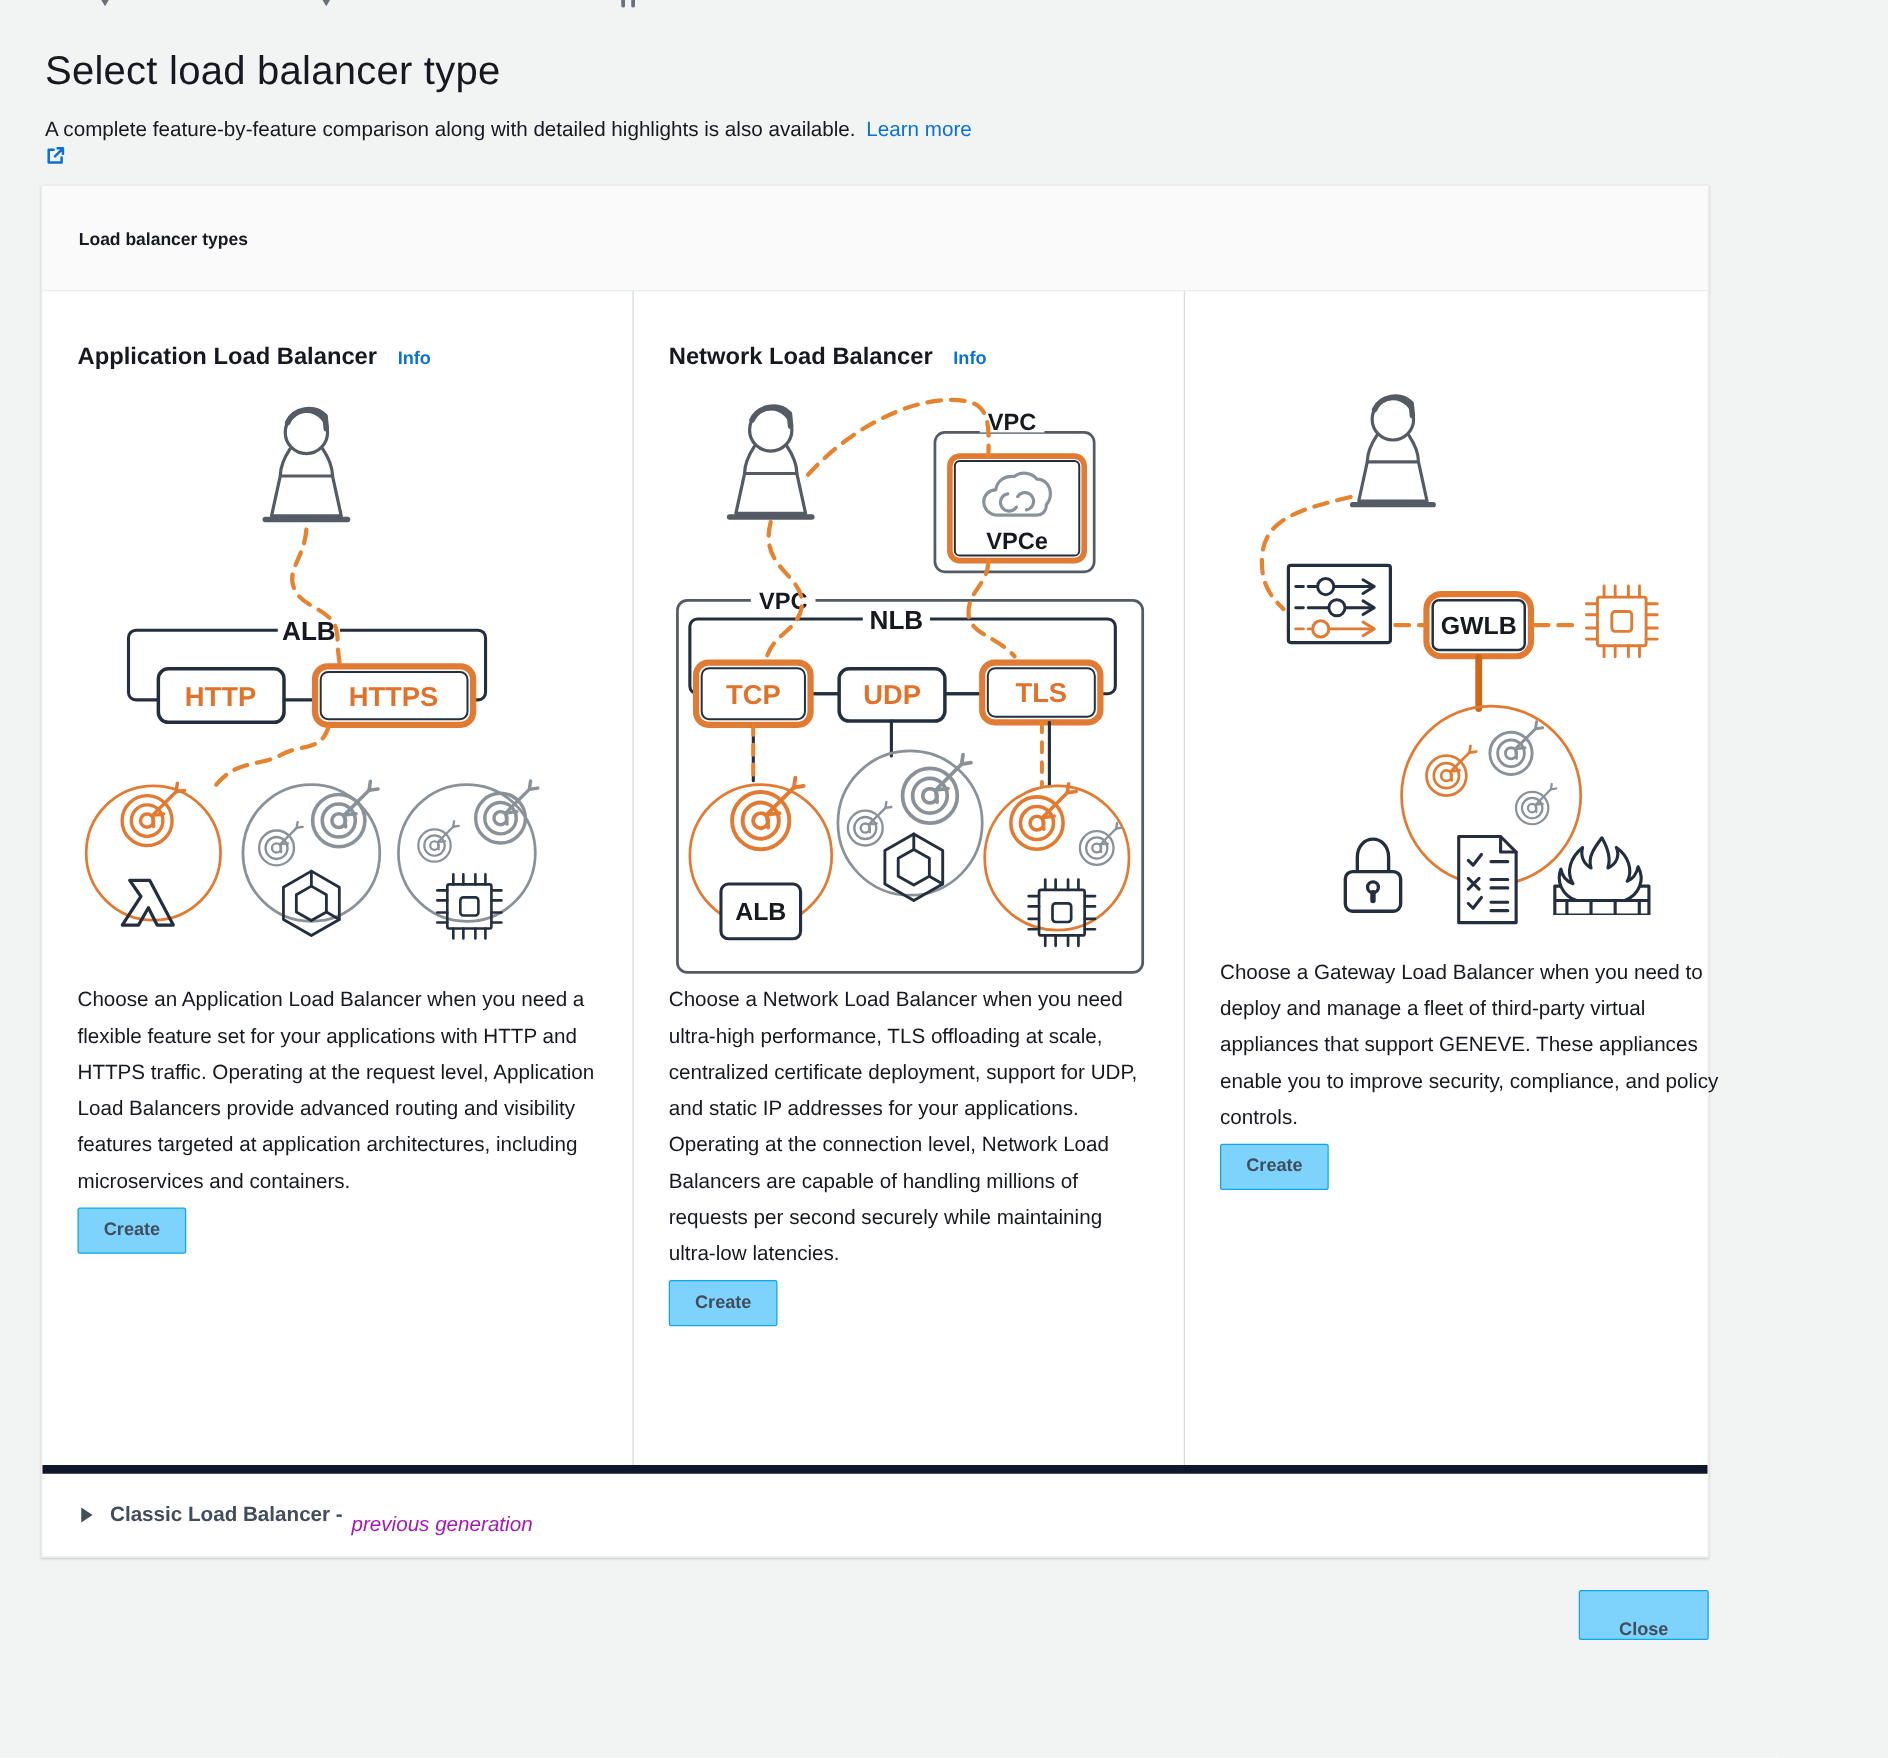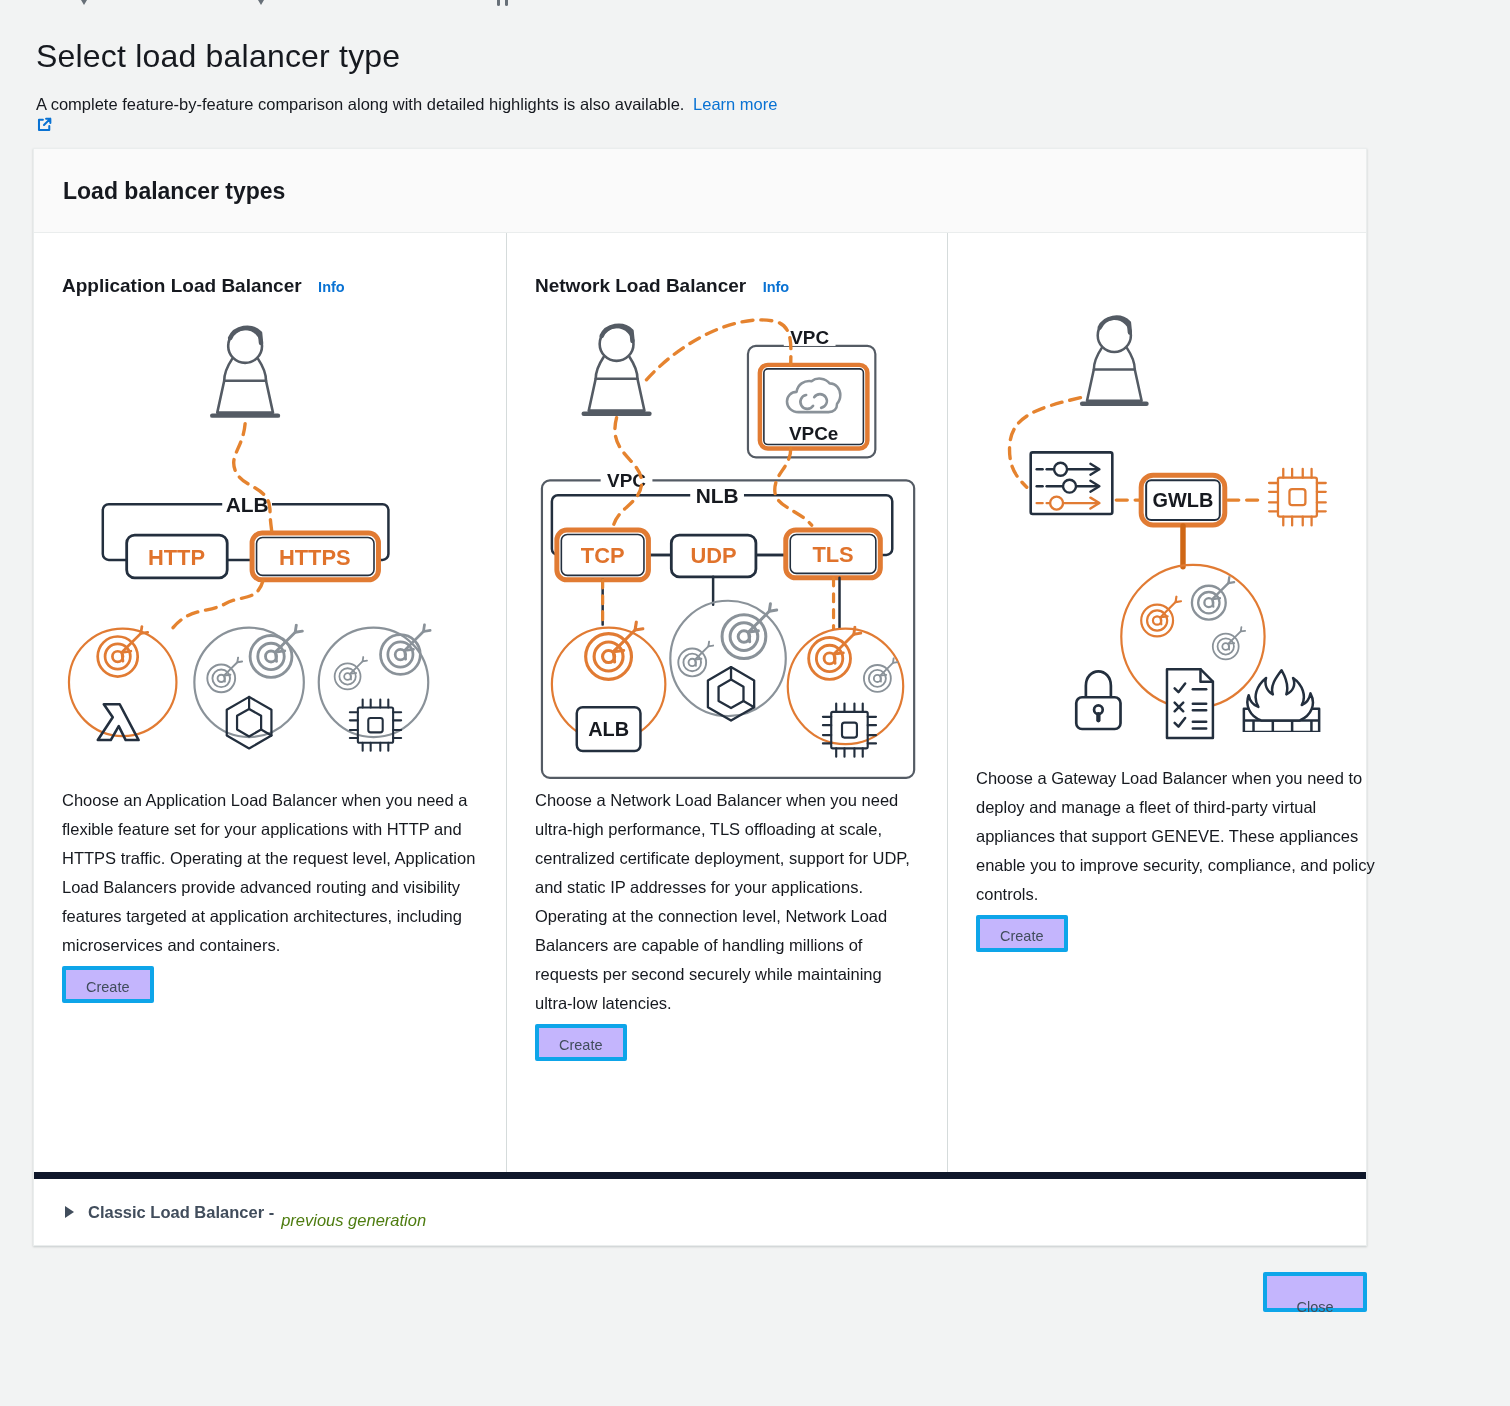--- a/index.html
+++ b/index.html
@@ -35,48 +35,48 @@
     position:absolute; left:33px; top:148px; width:1334px;
     background:#ffffff;
     border:1px solid #eaeded;
     box-shadow:0 1px 2px rgba(0,28,36,0.18);
   }
   .panel-header {
     height:84px; line-height:84px;
     padding-left:29px;
     background:#fafafa;
     border-bottom:1px solid #eaeded;
-    font-size:23px; font-weight:700; color:#16191f;
+    font-size:14px; font-weight:700; color:#16191f;
   }
   .cols { display:flex; height:939px; }
   .col { width:529px; padding:42px 28px 0 28px; border-right:1px solid #d5dbdb; }
   .col.c2 { width:441px; }
   .col.c3 { flex:1; border-right:none; }
   .col-title { font-size:19px; font-weight:700; color:#16191f; }
   .info-link { font-size:14.5px; font-weight:700; color:#0972d3; margin-left:12px; text-decoration:none; cursor:pointer; }
   .diagram { margin-top:11px; }
   .c1 .diagram svg { margin-left:-2px; }
   .c2 .diagram svg { margin-left:-6px; }
   .c3 .diagram svg { margin-left:-7px; }
   .desc { font-size:16.5px; line-height:29px; color:#16191f; }
   .btn {
     display:inline-block; margin-top:6px; height:37px; line-height:35px;
-    padding:0 20px; background:#c4b5fd;
-    border:4px solid #0ea5e9; border-radius:2px;
-    font-family:inherit; font-size:14.5px; font-weight:400; color:#414d5c;
+    padding:0 20px; background:#7dd3fc;
+    border:1px solid #0ea5e9; border-radius:2px;
+    font-family:inherit; font-size:14.5px; font-weight:700; color:#414d5c;
     cursor:pointer;
   }
   .panel-footer {
     height:73px; border-top:7px solid #0f172a;
     display:flex; align-items:center; padding-left:30px;
     cursor:pointer;
   }
   .caret { margin-right:13px; display:inline-block; }
   .classic-bold { font-size:16.5px; font-weight:700; color:#414d5c; }
-  .classic-italic { font-size:16.5px; font-style:italic; font-weight:400; color:#4d7c0f; margin-left:7px;margin-top:16px; }
+  .classic-italic { font-size:16.5px; font-style:italic; font-weight:400; color:#a21caf; margin-left:7px;margin-top:16px; }
 
   .close-btn { position:absolute; left:1263px; top:1272px; width:104px; height:40px; line-height:38px; text-align:center; padding:12px; margin:0; }
 
   
   svg { display:block; }
   .d  { stroke:#232f3e; }
   .d2 { stroke:#545b64; }
   .g  { stroke:#8a9299; }
   .o  { stroke:#e17b33; }
   .nf { fill:none; }

